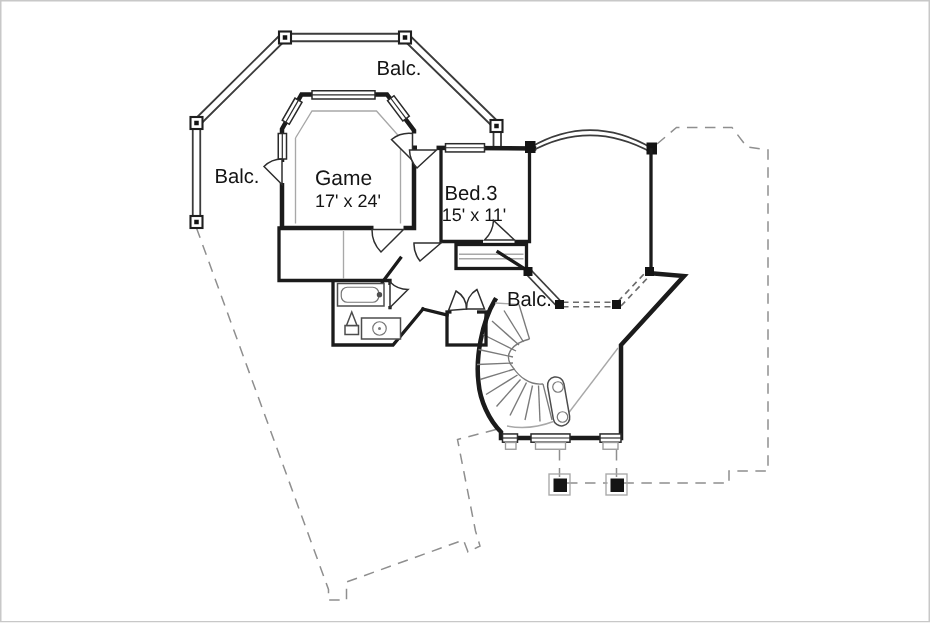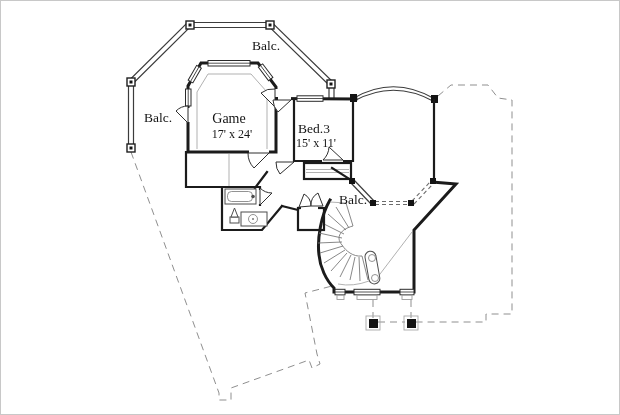--- a/index.html
+++ b/index.html
@@ -2,21 +2,21 @@
 <html><head>
 <meta charset="utf-8">
 <style>
   html,body{margin:0;padding:0;background:#fff;}
   .page{
     position:relative;
     width:618px;height:413px;
     border:1px solid #c8c8c8;
     background:#ffffff;
     overflow:hidden;
-    font-family:Liberation Serif, serif;
+    font-family:Liberation Sans, sans-serif;
   }
   svg{display:block;}
   .wall{stroke:#1b1b1b;stroke-width:3;fill:none;stroke-linecap:square;}
   .wall2{stroke:#1b1b1b;stroke-width:2.2;fill:none;stroke-linecap:square;}
   .rail{stroke:#3c3c3c;stroke-width:1.2;fill:none;}
   .raildash{stroke:#6b6b6b;stroke-width:1.1;fill:none;stroke-dasharray:4 3;}
   .dash{stroke:#8f8f8f;stroke-width:1;fill:none;stroke-dasharray:7 5;}
   .thin{stroke:#a8a8a8;stroke-width:0.9;fill:none;}
   .tread{stroke:#7a7a7a;stroke-width:0.9;fill:none;}
   .win{fill:#ffffff;stroke:#2a2a2a;stroke-width:1;}

